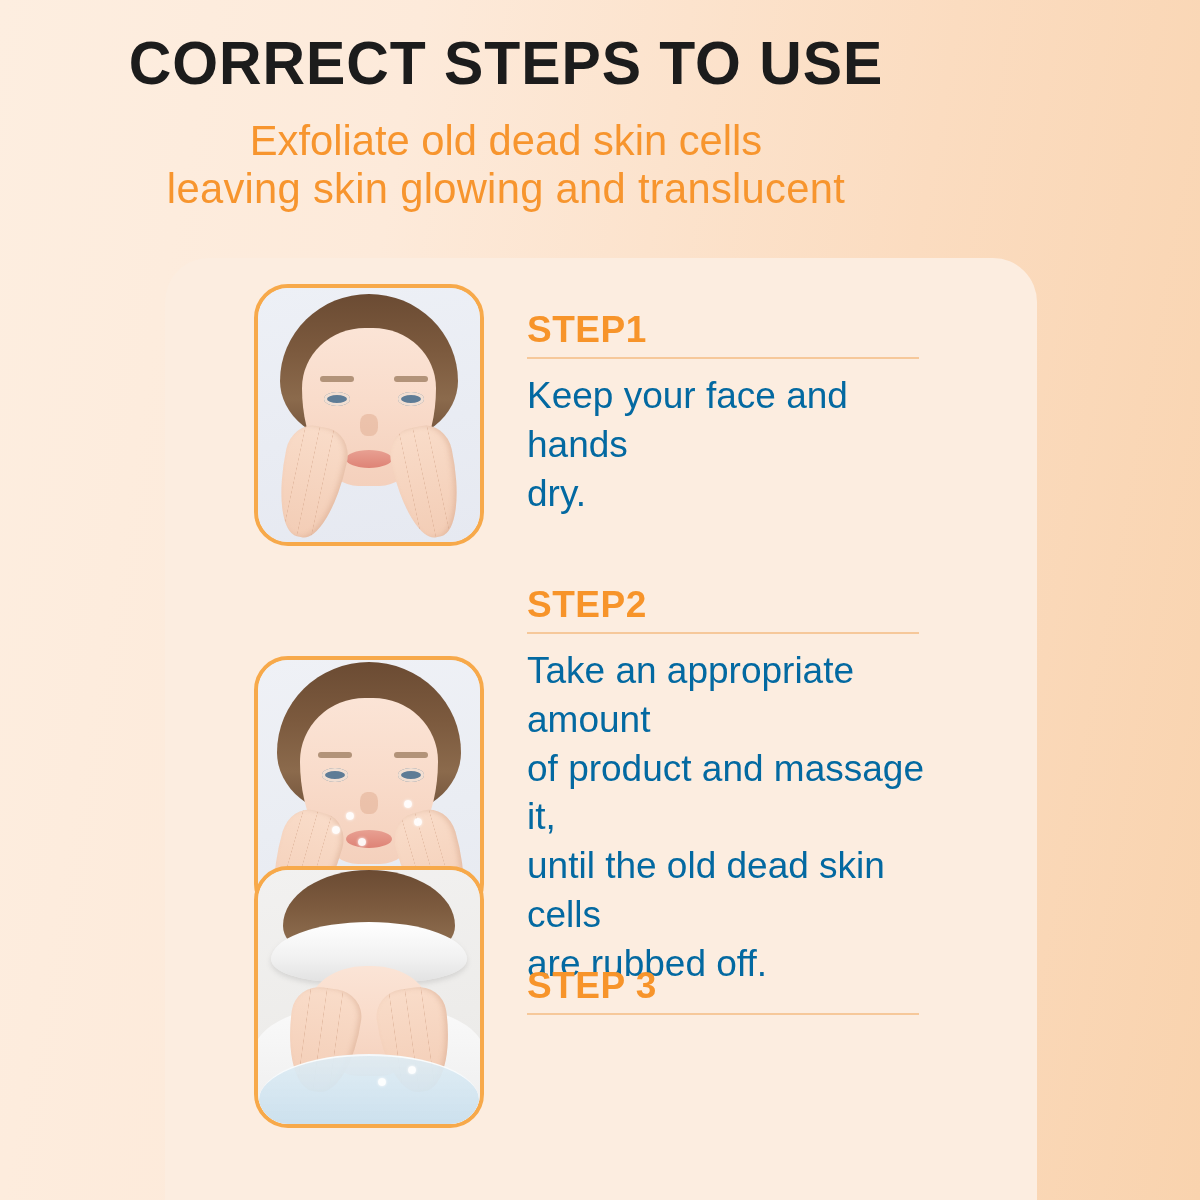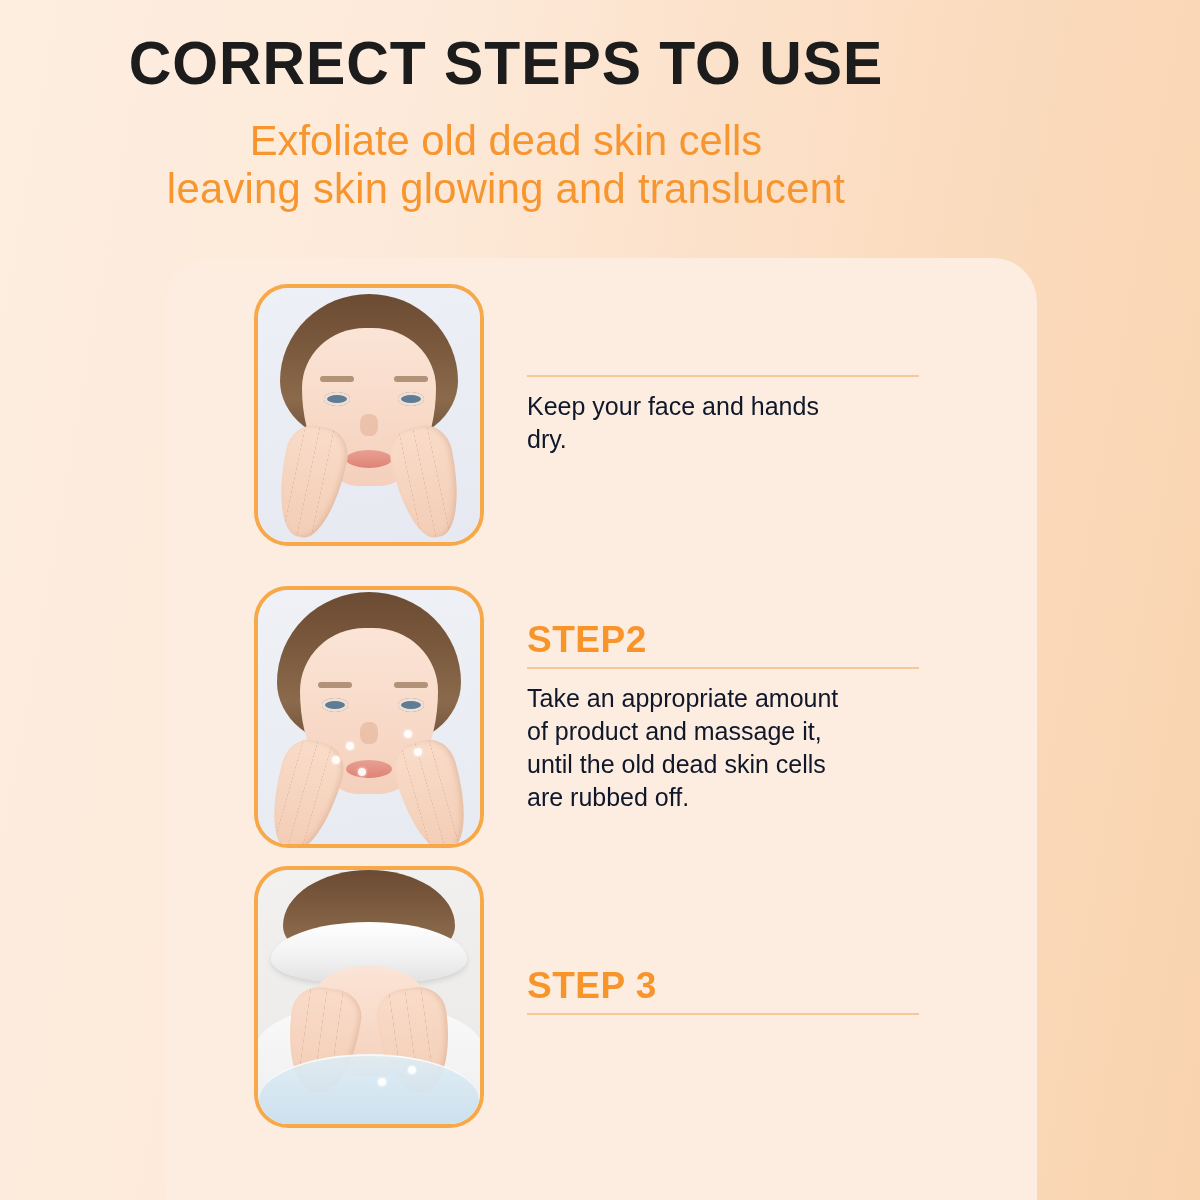--- a/index.html
+++ b/index.html
@@ -106,22 +106,22 @@
     line-height: 1.0;
     padding-bottom: 9px;
   }
   .step-rule {
     height: 2px;
     background: #F6C89A;
     width: 392px;
     margin-bottom: 13px;
   }
   .step-body {
-    font-size: 25px;
-    color: #0f172a;
+    font-size: 37px;
+    color: #0369a1;
     line-height: 1.32;
     white-space: pre-line;
     font-weight: normal;
   }
 
   
   .ph-bg { position: absolute; inset: 0; }
   .p1-bg { background: linear-gradient(170deg,#EDF0F6 0%, #E9ECF3 55%, #E6E9F1 100%); }
   .p2-bg { background: linear-gradient(170deg,#EFF1F6 0%, #EAEDF3 60%, #E7EAF1 100%); }
   .p3-bg { background: linear-gradient(170deg,#F2F1F0 0%, #EDECEA 60%, #E9E8E6 100%); }
@@ -245,20 +245,21 @@
           <div class="mouth" style="top:162px;"></div>
           <div class="hand" style="left:22px;top:138px;transform:rotate(12deg);">
               <div class="finger-lines"></div>
             </div>
           <div class="hand" style="right:22px;top:138px;transform:rotate(-12deg);">
               <div class="finger-lines"></div>
             </div>
         </div>
       </div>
       <div class="step-text">
+        <div class="step-heading">STEP1</div>
         <div class="step-rule"></div>
         <div class="step-body">Keep your face and hands
 dry.</div>
       </div>
     </div>
 
     <div class="step-row step-row-2">
       <div class="photo">
         <div class="photo-inner">
           <div class="ph-bg p2-bg"></div>

